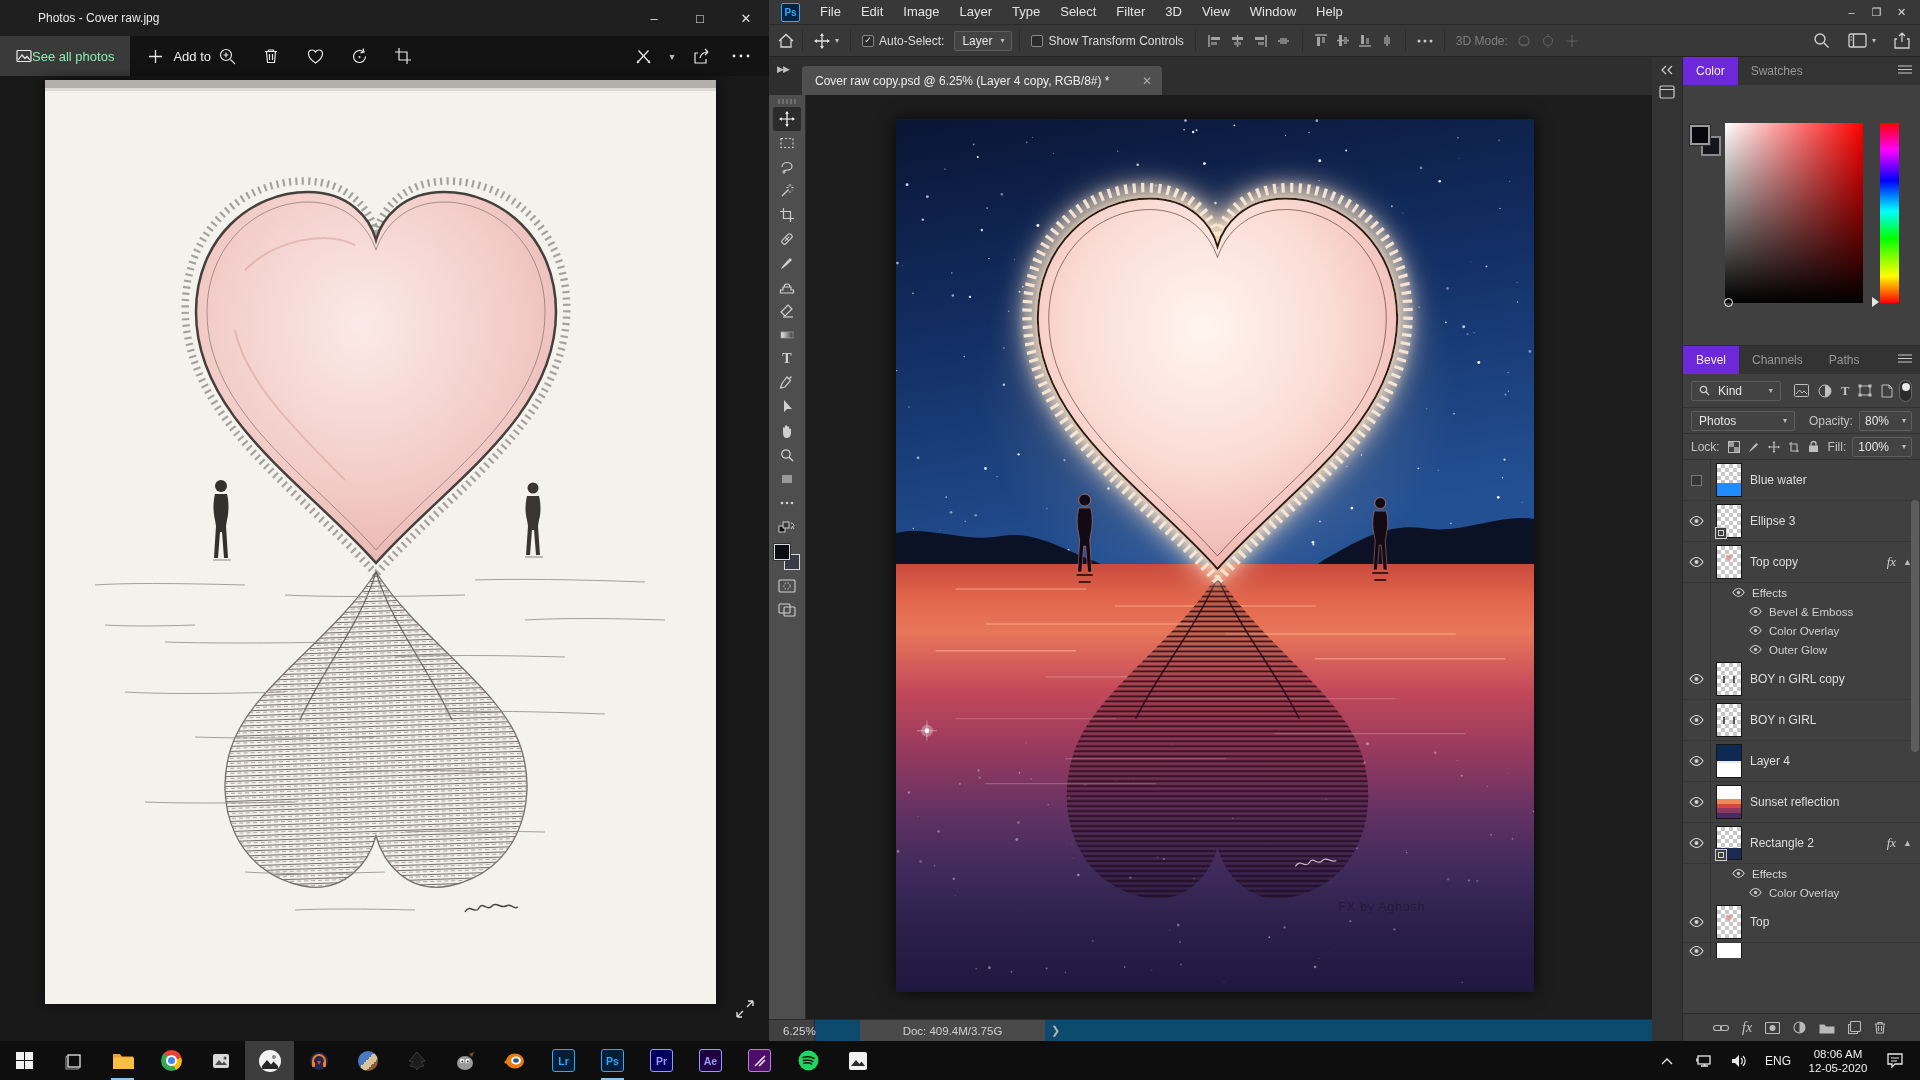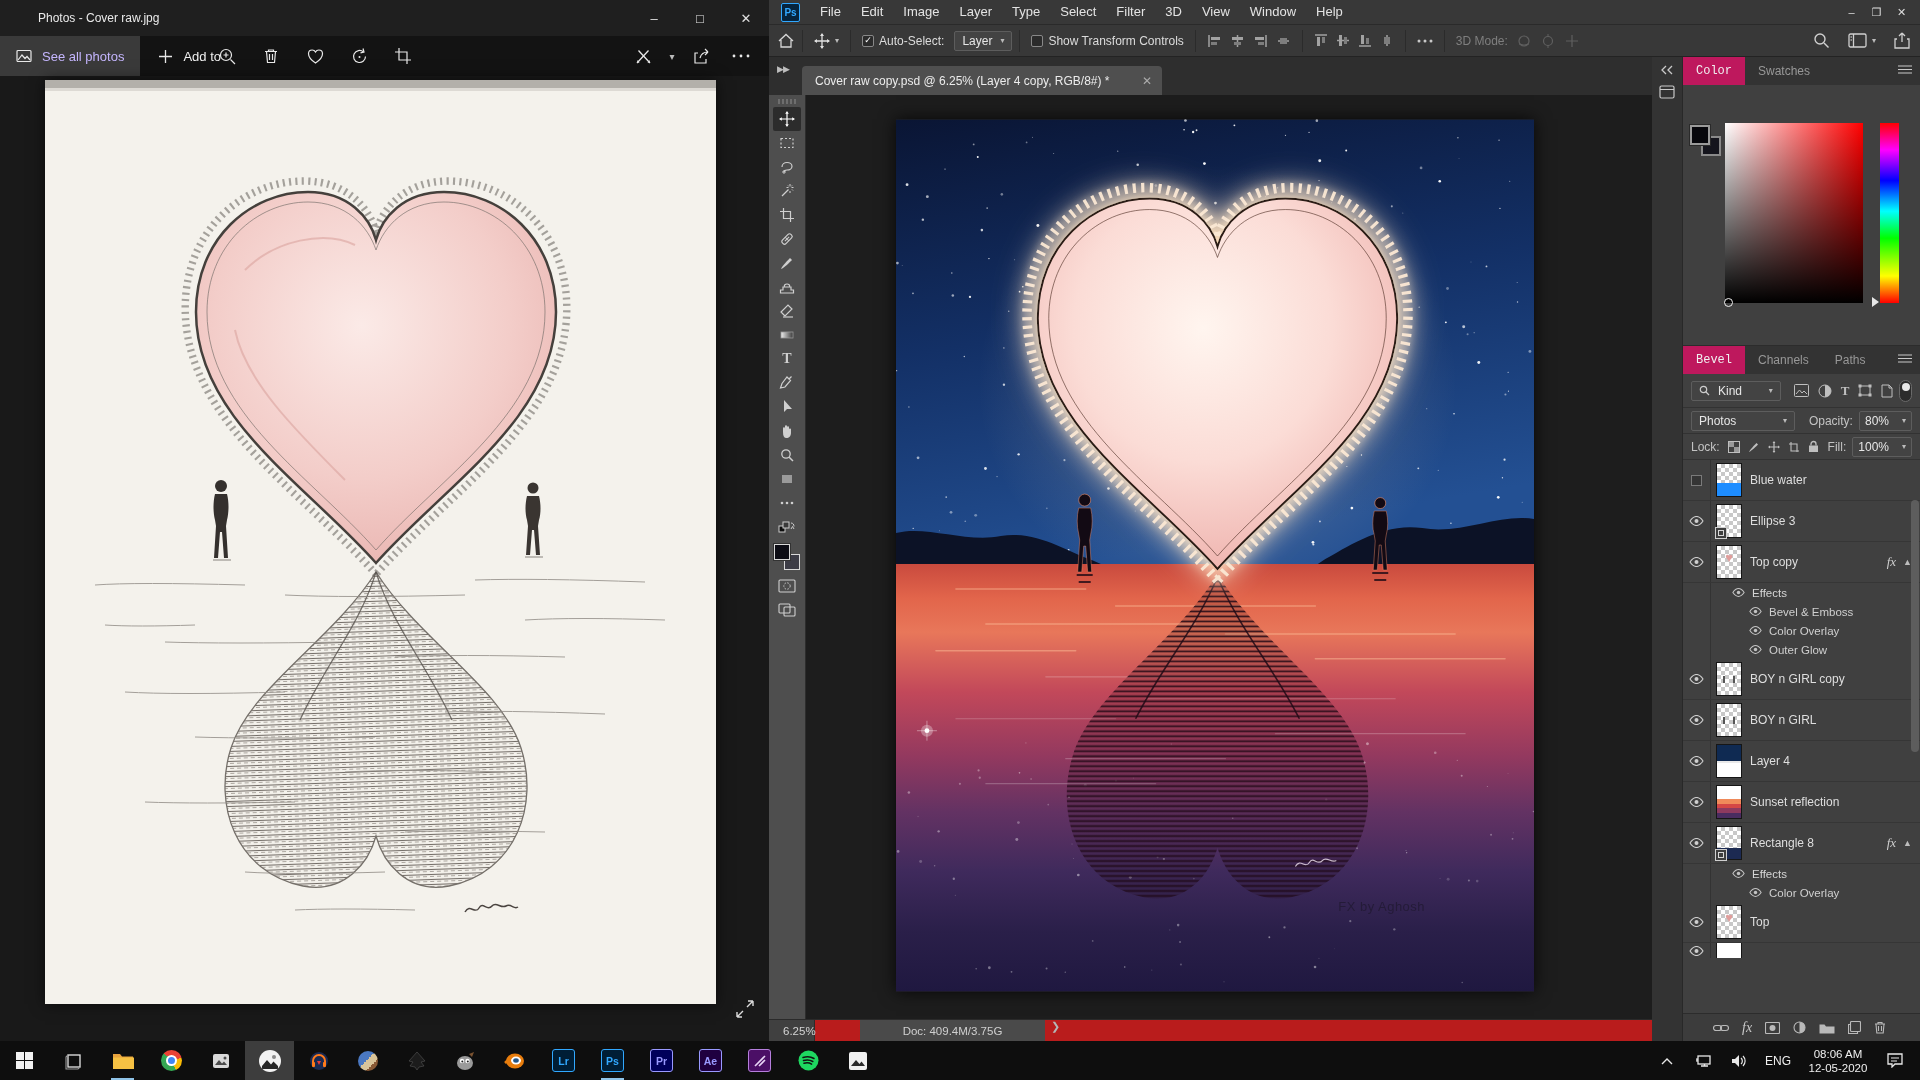--- a/index.html
+++ b/index.html
@@ -10,21 +10,21 @@
   .ico { display:inline-flex; align-items:center; justify-content:center; }
 
   
   #photos-window { position:absolute; left:0; top:0; width:769px; height:1041px; background:#1a1a1a; }
   .p-titlebar { height:36px; background:#1f1f1f; display:flex; align-items:center; }
   .p-title { margin-left:38px; font-size:12px; color:#eaeaea; }
   .p-winctl { margin-left:auto; display:flex; }
   .p-winctl span { width:46px; height:36px; display:flex; align-items:center; justify-content:center;
     color:#e0e0e0; font-size:13px; }
   .p-toolbar { height:40px; background:#131313; display:flex; align-items:stretch; position:relative; }
-  .p-seeall { display:flex; align-items:center; gap:10px; padding:0 16px; background:#3a3a3a; color:#c4b5fd; font-size:13px; }
+  .p-seeall { display:flex; align-items:center; padding:0 16px; background:#3a3a3a; color:#86efac; font-size:13px; }
   .p-addto { display:flex; align-items:center; gap:10px; padding:0 18px; color:#f0f0f0; font-size:13px; }
   .p-tool { width:44px; display:flex; align-items:center; justify-content:center; }
   .p-center { position:absolute; left:205px; top:0; height:40px; display:flex; }
   .p-right { position:absolute; right:8px; top:0; height:40px; display:flex; align-items:center; }
   .p-right .p-tool { width:40px; }
   .p-chev { width:18px; color:#bbb; font-size:10px; display:flex; align-items:center; justify-content:center; }
   .p-content { position:absolute; left:0; top:76px; right:0; bottom:0; background:#191919; }
   .photo-frame { position:absolute; left:45px; top:4px; width:671px; height:924px; box-shadow:0 0 14px rgba(0,0,0,.6); }
   .p-expand { position:absolute; right:14px; bottom:22px; }
 
@@ -65,34 +65,34 @@
     background:repeating-linear-gradient(90deg,#6e6e6e 0 2px,transparent 2px 4px); }
   .tool { width:28px; height:24px; display:flex; align-items:center; justify-content:center; border-radius:2px; position:relative; }
   .tool.selected { background:#2c2c2c; }
   .fgbg { position:relative; width:26px; height:26px; margin-top:5px; }
   .fg-sw { position:absolute; left:0; top:0; width:16px; height:16px; background:#0c0c14; border:1px solid #d9d9d9; outline:1px solid #333; z-index:2; }
   .bg-sw { position:absolute; right:0; bottom:0; width:16px; height:16px; background:#3c3c46; border:1px solid #d9d9d9; }
 
   .canvas-area { flex:1; background:#1d1d1d; position:relative; overflow:hidden; }
   .artwork-pos { position:absolute; left:90px; top:24px; width:638px; height:873px; box-shadow:0 0 16px rgba(0,0,0,.8); }
 
-  .ps-statusbar { position:absolute; left:0; bottom:0; width:883px; height:22px; background:#b91c1c;
-    border-top:1px solid #2a2a2a; display:flex; font-size:11.5px; }
+  .ps-statusbar { position:absolute; left:0; bottom:0; width:883px; height:22px; background:#0c4a6e;
+    border-top:1px solid #2a2a2a; display:flex; align-items:center; font-size:11.5px; }
   .st-zoom { width:46px; padding-left:14px; color:#d3d3d3; border-right:1px solid #2c2c2c; height:100%; display:flex; align-items:center; background:#404040; }
   .st-doc { width:185px; height:100%; background:#4a4a4a; color:#cfcfcf; display:flex; align-items:center; justify-content:center; }
   .st-arrow { color:#b5b5b5; margin-left:6px; font-size:11px; }
 
   
   .ps-dock { position:absolute; right:0; top:57px; width:268px; bottom:0; display:flex; }
   .dockstrip { width:31px; background:#333; border-right:1px solid #282828; display:flex; flex-direction:column; align-items:center; padding-top:8px; gap:10px; }
   .panels { width:237px; background:#404040; display:flex; flex-direction:column; }
 
   .panel-tabs { height:28px; background:#333; display:flex; align-items:flex-end; position:relative; flex:none; }
   .panel-tab { padding:0 13px; height:28px; line-height:28px; font-size:12px; color:#989898; }
-  .panel-tab.active { background:#be185d; color:#f0f0f0;font-family:Liberation Mono, monospace; }
+  .panel-tab.active { background:#6d28d9; color:#f0f0f0; }
   .panel-burger { position:absolute; right:8px; top:8px; color:#c9c9c9; }
 
   .color-panel { height:261px; position:relative; border-bottom:1px solid #2c2c2c; flex:none; }
   .cp-swatches { position:absolute; left:7px; top:40px; width:34px; height:36px; }
   .cp-fg { position:absolute; left:0; top:0; width:20px; height:20px; background:#07070c; border:2px solid #9a9a9a; outline:1px solid #2a2a2a; z-index:2; }
   .cp-bg { position:absolute; left:11px; top:11px; width:20px; height:20px; background:#15151d; border:2px solid #8a8a8a; }
   .cp-grad { position:absolute; left:42px; top:38px; width:138px; height:180px;
     background:linear-gradient(to bottom, rgba(0,0,0,0) 0%, #000 100%), linear-gradient(to right, #fff 0%, #f00 100%); }
   .cp-picker { position:absolute; left:-1px; bottom:-4px; width:9px; height:9px; border:1.5px solid #f0f0f0; border-radius:50%; }
   .cp-hue { position:absolute; left:197px; top:38px; width:19px; height:180px;
@@ -1242,21 +1242,21 @@
     <span class="eye-cell eye">
       <svg class="eye-svg" width="15" height="10" viewBox="0 0 15 10">
                   <path d="M1 5c2-3 4.5-4.5 6.5-4.5S12 2 14 5c-2 3-4.5 4.5-6.5 4.5S3 8 1 5z" fill="none" stroke="#cfcfcf" stroke-width="1.1"></path>
                   <circle cx="7.5" cy="5" r="2" fill="#cfcfcf"></circle>
                 </svg>
 
     </span>
     <span class="thumb thumb-rect-blue">
                 <span class="shape-badge"></span>
               </span>
-    <span class="layer-name">Rectangle 8</span>
+    <span class="layer-name">Rectangle 2</span>
     <span class="fx-badge">
                 <span class="fx-italic">fx</span>
                 <span class="fx-caret">▲</span>
               </span>
   </div>
 
   <div class="effect-row fx-header">
     <span class="eye-cell2"></span>
     <span class="fx-eye">
       <svg width="13" height="9" viewBox="0 0 15 10">

